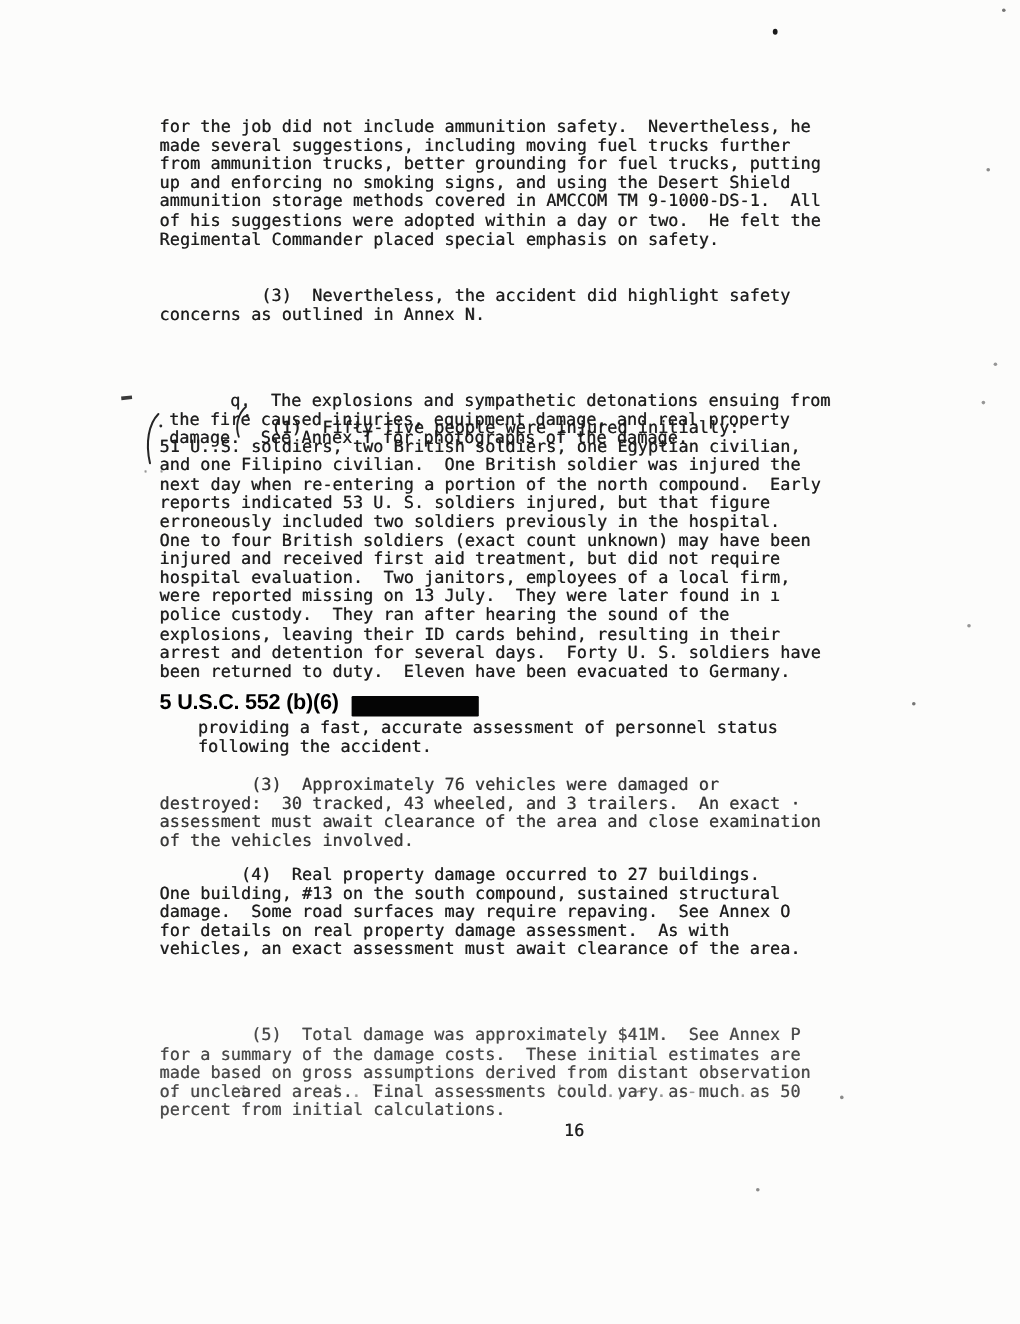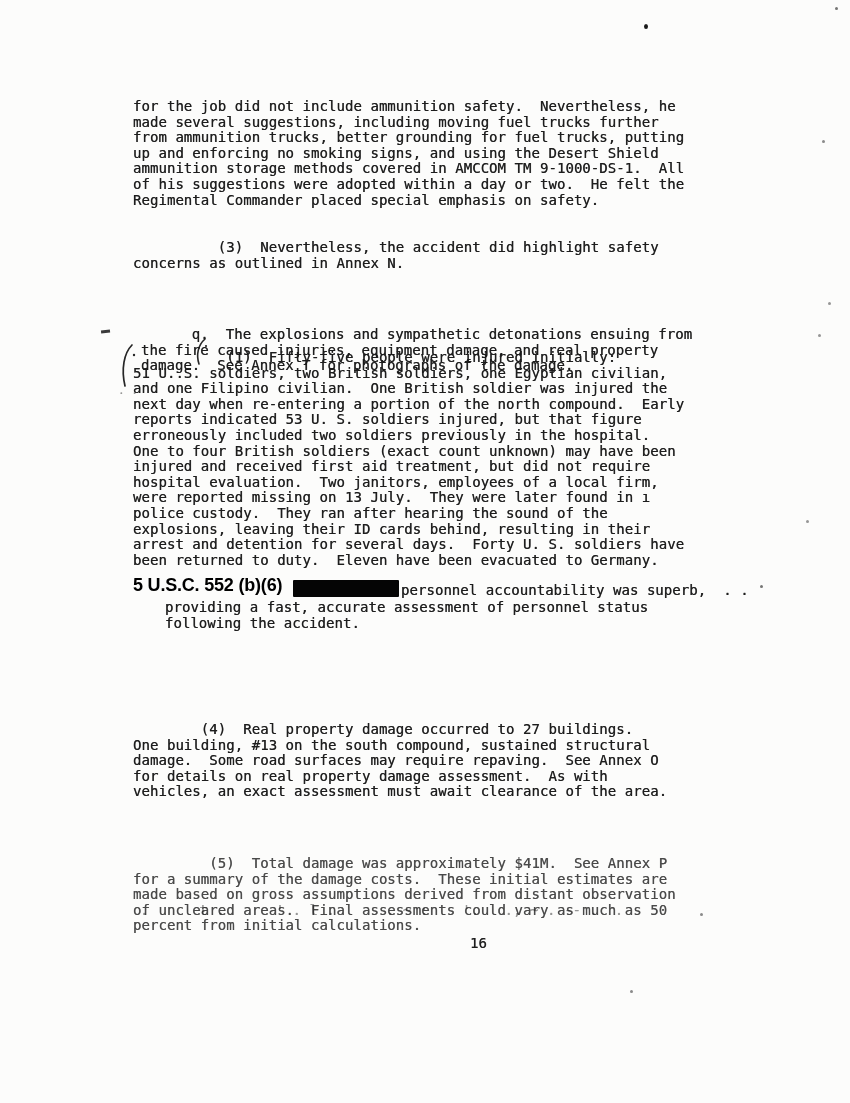--- a/index.html
+++ b/index.html
@@ -91,25 +91,28 @@
 injured and received first aid treatment, but did not require
 hospital evaluation.  Two janitors, employees of a local firm,
 were reported missing on 13 July.  They were later found in ı
 police custody.  They ran after hearing the sound of the
 explosions, leaving their ID cards behind, resulting in their
 arrest and detention for several days.  Forty U. S. soldiers have
 been returned to duty.  Eleven have been evacuated to Germany.</div>
 
   <div class="foia-label" style="left:133px;top:575px;">5 U.S.C. 552 (b)(6)</div>
   <div class="redaction-bar" style="left:293px;top:580px;width:106px;height:17px;"></div>
-  <div class="tw" style="left:401px;top:583px;">personnel accountability was superb,  . .</div>
 
   <div class="tw" style="left:148px;top:600px;">  providing a fast, accurate assessment of personnel status
   following the accident.</div>
 
+  <div class="tw fade1" style="left:133px;top:647px;">         (3)  Approximately 76 vehicles were damaged or
+destroyed:  30 tracked, 43 wheeled, and 3 trailers.  An exact ·
+assessment must await clearance of the area and close examination
+of the vehicles involved.</div>
 
   <div class="tw" style="left:133px;top:722px;">        (4)  Real property damage occurred to 27 buildings.
 One building, #13 on the south compound, sustained structural
 damage.  Some road surfaces may require repaving.  See Annex O
 for details on real property damage assessment.  As with
 vehicles, an exact assessment must await clearance of the area.</div>
 
   <div class="tw fade2" style="left:133px;top:816px;margin-top:40px;">         (5)  Total damage was approximately $41M.  See Annex P
 for a summary of the damage costs.  These initial estimates are
 made based on gross assumptions derived from distant observation

